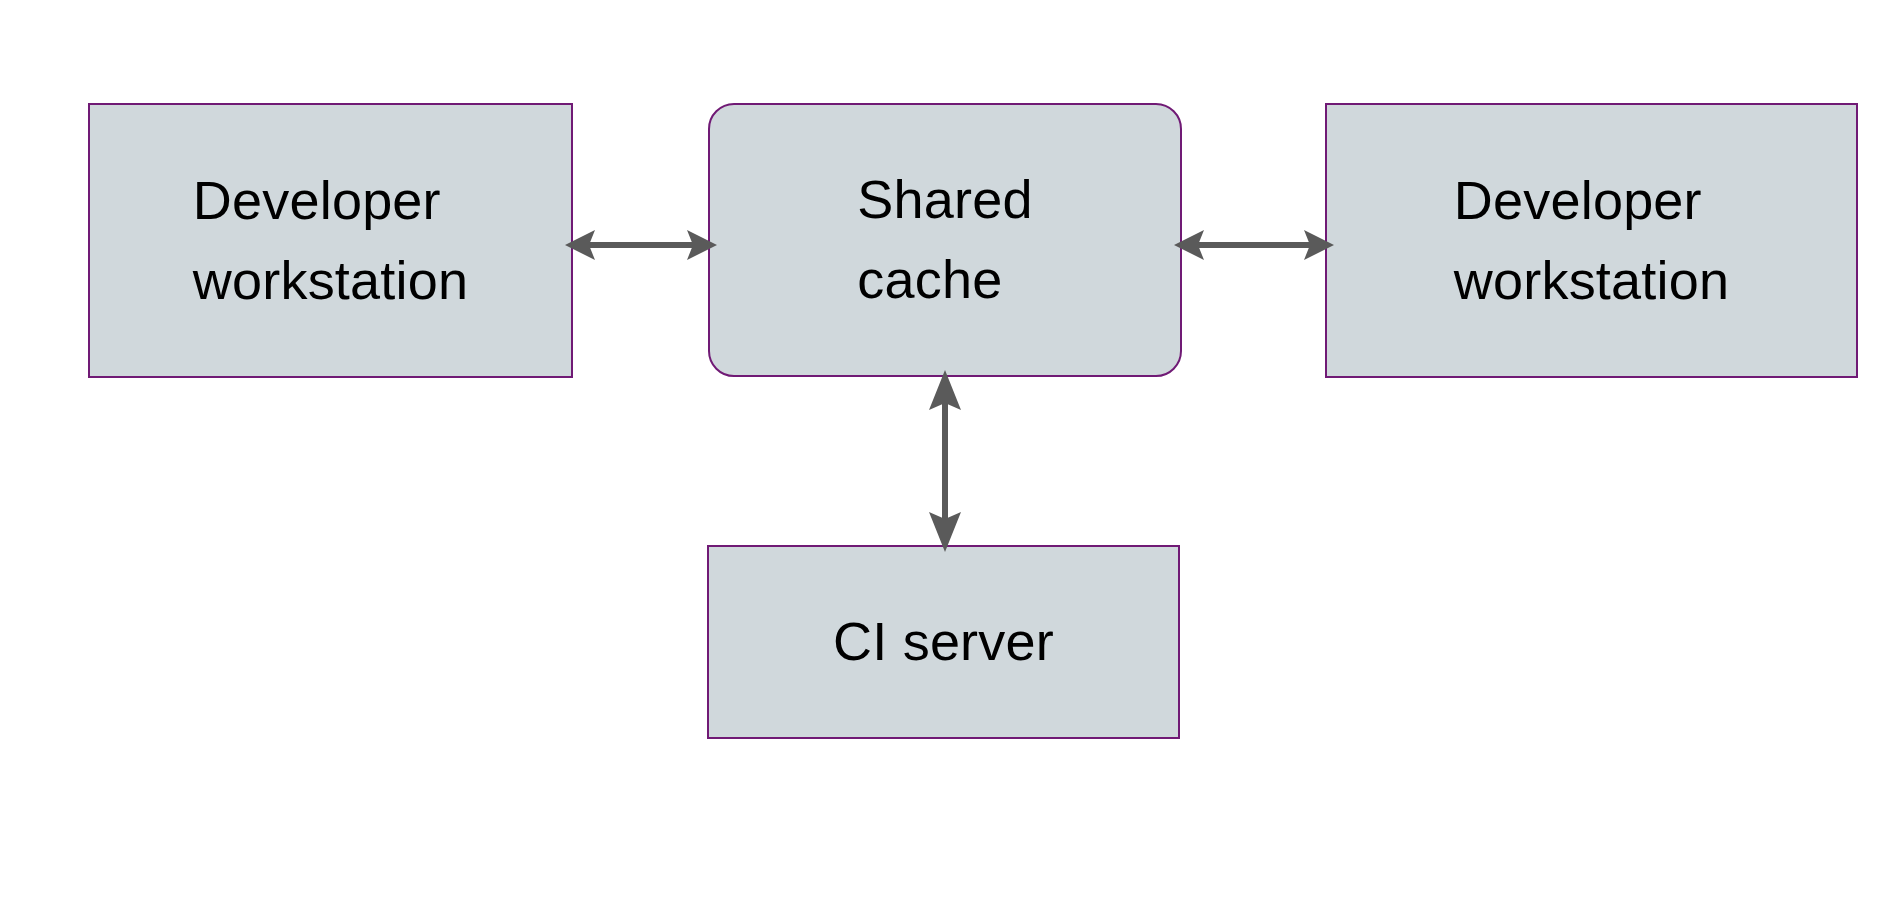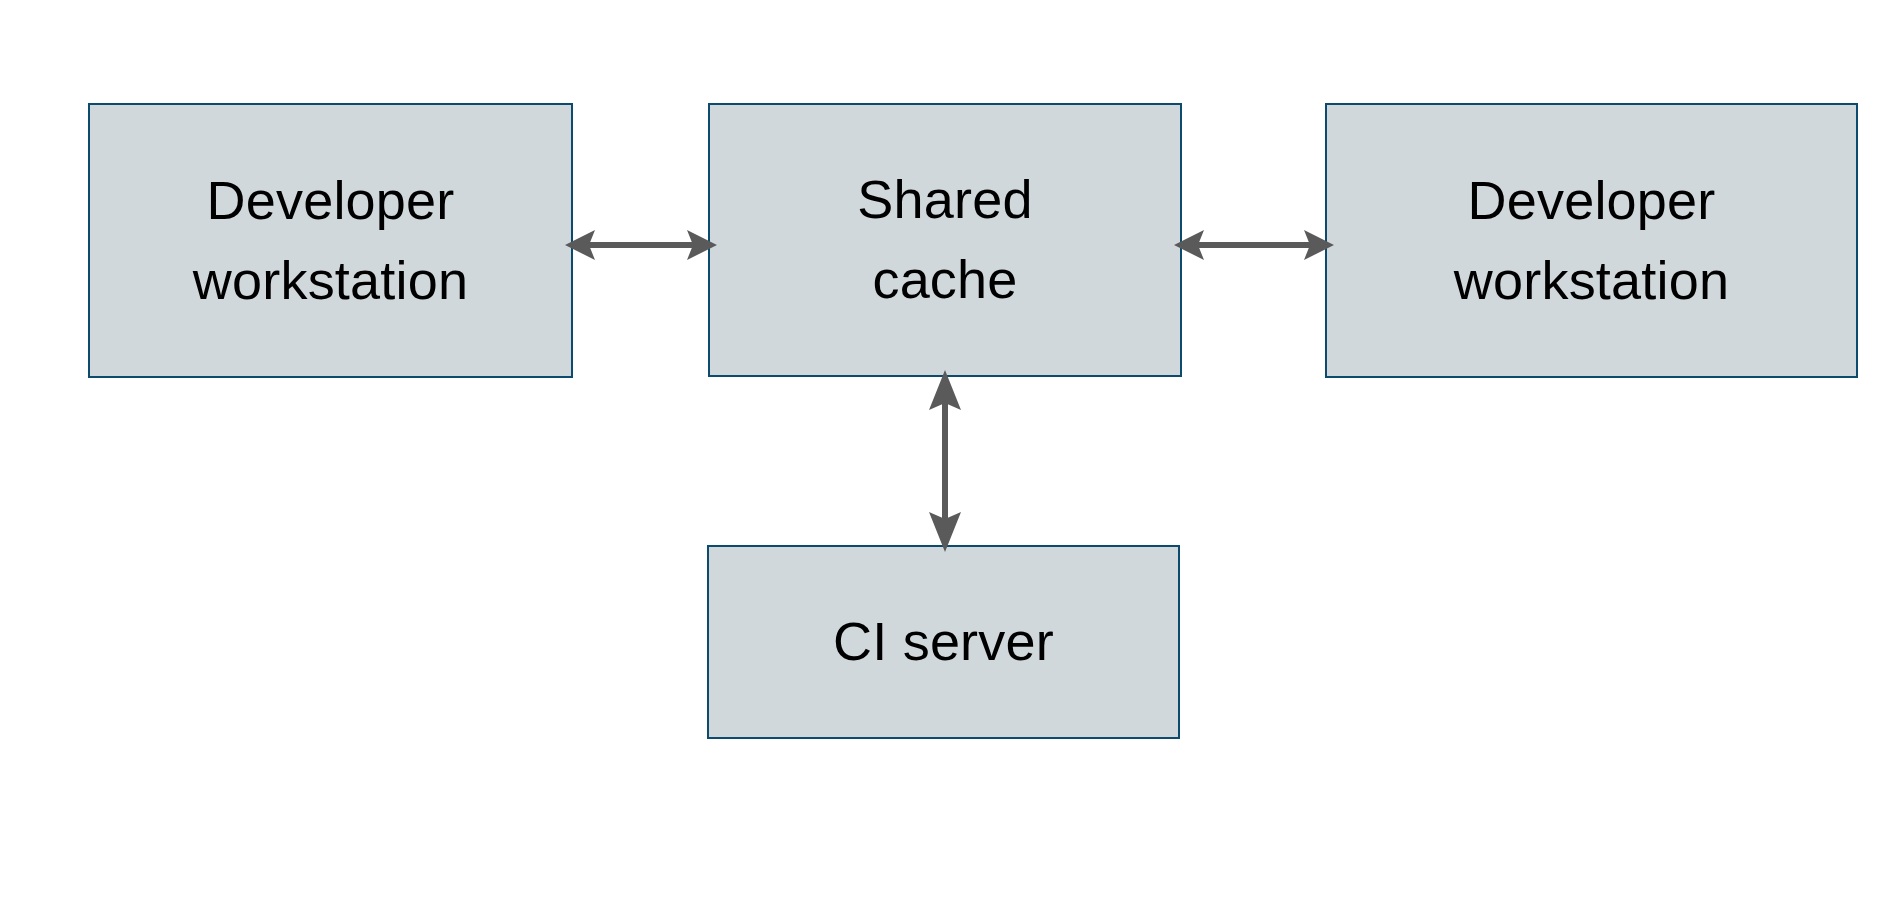--- a/index.html
+++ b/index.html
@@ -15,38 +15,37 @@
     position: relative;
     width: 1900px;
     height: 922px;
     background: #ffffff;
     overflow: hidden;
   }
   .node {
     position: absolute;
     box-sizing: border-box;
     background: #d0d8dc;
-    border: 2px solid #0c4a6e;
+    border: 2px solid #701a75;
     display: flex;
     align-items: center;
     justify-content: center;
-    text-align: center;
   }
   .node-label {
     font-size: 54px;
     line-height: 1.48;
     color: #000000;
     letter-spacing: 0.2px;
     font-weight: 400;
     white-space: pre-line;
     padding: 0 8px;
   }
   
   #node-dev-left   { left: 88px;   top: 103px; width: 485px; height: 275px; }
-  #node-cache      { left: 708px;  top: 103px; width: 474px; height: 274px; }
+  #node-cache      { left: 708px;  top: 103px; width: 474px; height: 274px; border-radius: 26px; }
   #node-dev-right  { left: 1325px; top: 103px; width: 533px; height: 275px; }
   #node-ci         { left: 707px;  top: 545px; width: 473px; height: 194px; }
 
   .edge {
     position: absolute;
     overflow: visible;
   }
   #edge-left-cache  { left: 565px; top: 215px; width: 152px; height: 60px; }
   #edge-cache-right { left: 1174px; top: 215px; width: 160px; height: 60px; }
   #edge-cache-ci    { left: 915px;  top: 370px; width: 60px;  height: 182px; }

